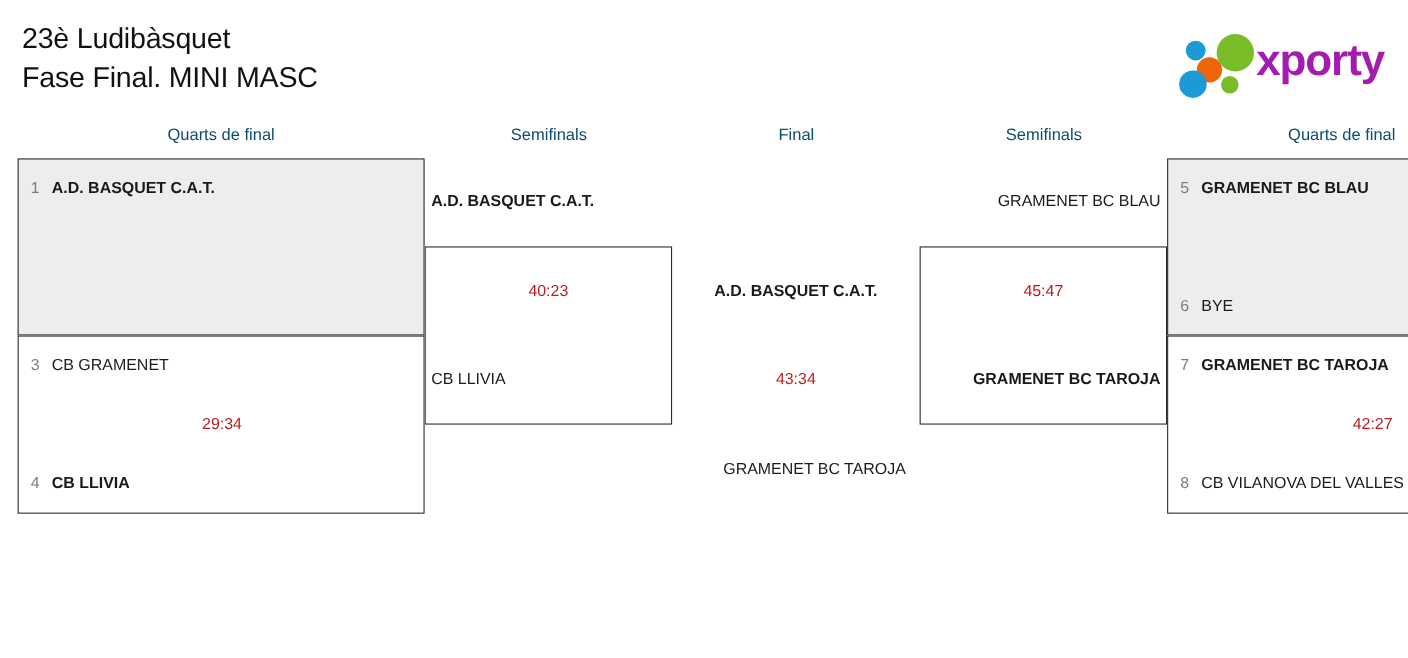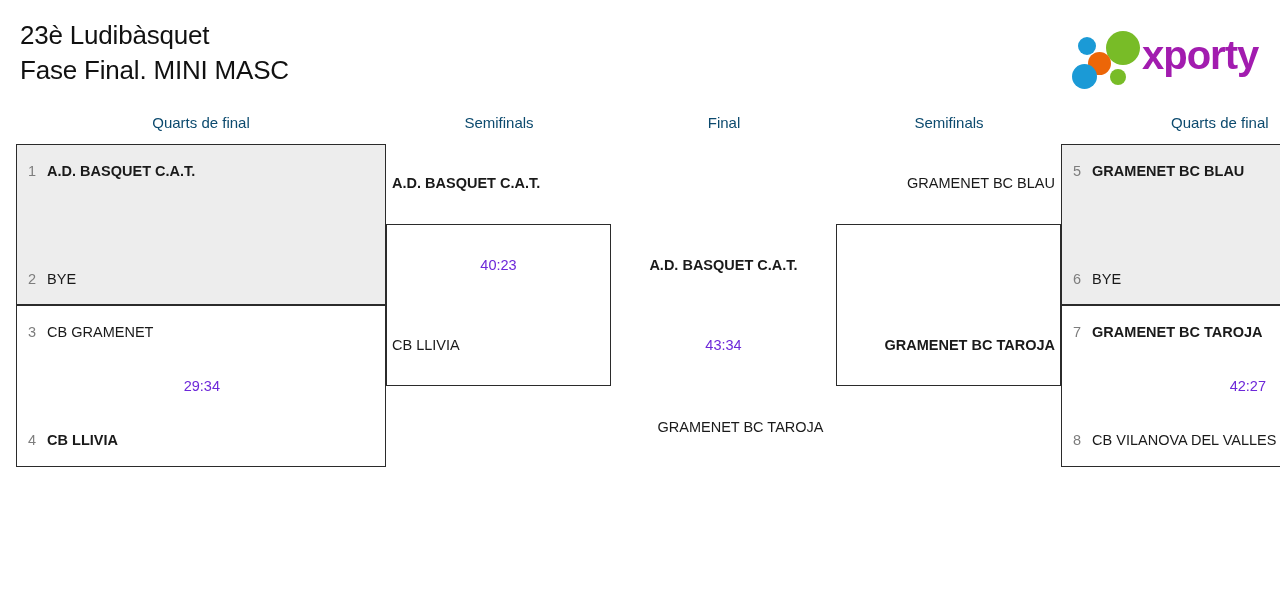--- a/index.html
+++ b/index.html
@@ -84,21 +84,21 @@
   .seed {
     color: #7d7d7d;
     font-weight: 400;
     margin-right: 7px;
     font-size: 14.5px;
   }
   .score {
     position: absolute;
     font-size: 14.5px;
     line-height: 19px;
-    color: #6d28d9;
+    color: #b91c1c;
     white-space: nowrap;
   }
   .score.right { text-align: right; }
   .score.center { text-align: center; }
 </style>
 </head>
 <body>
 
 <div id="root">
 
@@ -123,23 +123,20 @@
   <div class="round-header" style="left:583px; width:250px;">Final</div>
   <div class="round-header" style="left:808px; width:250px;">Semifinals</div>
   <div class="round-header" style="left:1155px;width:250px; text-align:left;">Quarts de final</div>
 
   <div class="bx grey" style="left:0px; top:128px; width:370px; height:161px;"></div>
   <div class="bx" style="left:0px; top:289px; width:370px; height:162px;"></div>
 
   <div class="entry bold" style="left:8px; top:146px; width:350px;">
     <span class="seed">1</span><span>A.D. BASQUET C.A.T.</span>
   </div>
-  <div class="entry" style="left:8px; top:254px; width:350px;">
-    <span class="seed">2</span><span>BYE</span>
-  </div>
   <div class="score right" style="left:0px; top:200px; width:204px;"></div>
 
   <div class="entry" style="left:8px; top:307px; width:350px;">
     <span class="seed">3</span><span>CB GRAMENET</span>
   </div>
   <div class="entry bold" style="left:8px; top:415px; width:350px;">
     <span class="seed">4</span><span>CB LLIVIA</span>
   </div>
   <div class="score right" style="left:0px; top:361px; width:204px;">29:34</div>
 
@@ -148,20 +145,21 @@
   <div class="entry" style="left:376px; top:320px; width:220px;">CB LLIVIA</div>
   <div class="score center" style="left:370px; top:240px; width:225px;">40:23</div>
 
   <div class="entry bold center" style="left:595px; top:240px; width:225px;">A.D. BASQUET C.A.T.</div>
   <div class="score center" style="left:595px; top:320px; width:225px;">43:34</div>
   <div class="entry center" style="left:595px; top:402px; width:259px;">GRAMENET BC TAROJA</div>
 
   <div class="bx" style="left:820px; top:208px; width:225px; height:162px;"></div>
   <div class="entry right" style="left:819px; top:158px; width:220px;">GRAMENET BC BLAU</div>
   <div class="entry bold right" style="left:819px; top:320px; width:220px;">GRAMENET BC TAROJA</div>
+  <div class="score center" style="left:820px; top:240px; width:225px;">45:47</div>
 
   <div class="bx grey" style="left:1045px; top:128px; width:260px; height:161px;"></div>
   <div class="bx" style="left:1045px; top:289px; width:260px; height:162px;"></div>
 
   <div class="entry bold" style="left:1053px; top:146px; width:250px;">
     <span class="seed">5</span><span>GRAMENET BC BLAU</span>
   </div>
   <div class="entry" style="left:1053px; top:254px; width:250px;">
     <span class="seed">6</span><span>BYE</span>
   </div>

